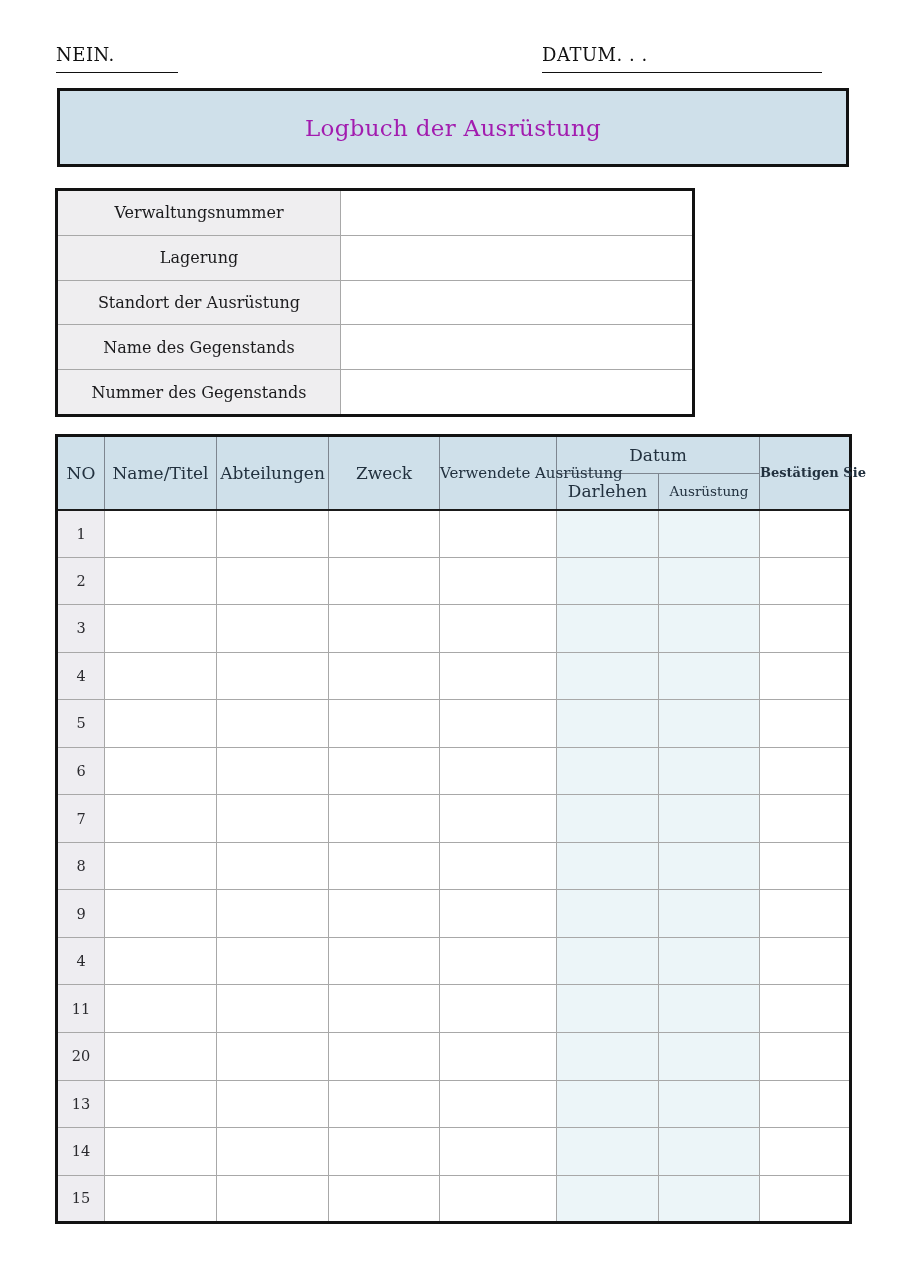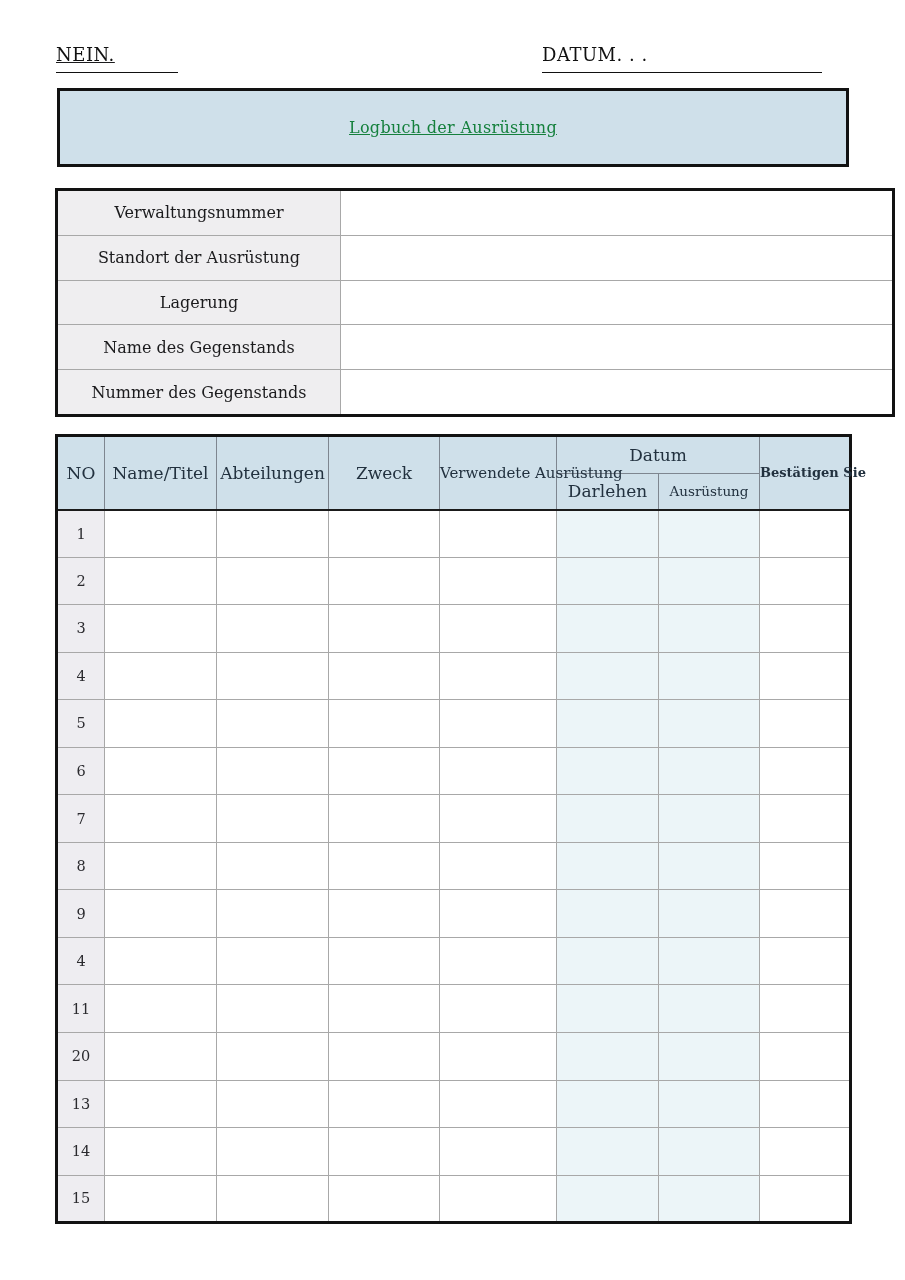--- a/index.html
+++ b/index.html
@@ -7,37 +7,37 @@
     width:905px;height:1280px;background:#ffffff;
     font-family:"DejaVu Serif","Liberation Serif",serif;
     color:#1b1b1d;-webkit-font-smoothing:antialiased;
   }
   .page{position:relative;width:905px;height:1280px;overflow:hidden;}
 
   
   .top-field{position:absolute;top:44px;}
   .top-field .lbl{font-size:18px;letter-spacing:.5px;color:#111;display:block;line-height:1.2;}
   .top-field .line{border-bottom:1.6px solid #111;margin-top:5px;height:1px;}
-  #no-field{left:56px;text-decoration:underline;}
+  #no-field{left:56px;}
   #no-field .line{width:122px;}
   #date-field{left:542px;}
   #date-field .line{width:280px;}
 
   
   .banner{
     position:absolute;top:88px;left:57px;width:786px;height:73px;
     background:#cfe0ea;border:3px solid #121212;
     display:flex;align-items:center;justify-content:center;
   }
-  .banner .title{font-size:16px;color:#15803d;letter-spacing:.3px;text-decoration:underline;}
+  .banner .title{font-size:23px;color:#a21caf;letter-spacing:.3px;}
 
   
   table{border-collapse:collapse;table-layout:fixed;}
   .info-table{
-    position:absolute;top:188px;left:55px;width:840px;
+    position:absolute;top:188px;left:55px;width:640px;
     border:3px solid #121212;
     padding-left:8px;
   }
   .info-table td{border:1px solid #a8a8a8;height:43.8px;padding:0;}
   .info-table td.label{
     width:282px;background:#efeef0;text-align:center;
     font-size:16px;color:#1b1b1d;
   }
   .info-table td.value{background:#ffffff;}
 
@@ -82,25 +82,25 @@
     <span class="title">Logbuch der Ausrüstung</span>
   </div>
 
   <table class="info-table">
     <tbody>
       <tr>
         <td class="label">Verwaltungsnummer</td>
         <td class="value"></td>
       </tr>
       <tr>
+        <td class="label">Lagerung</td>
+        <td class="value"></td>
+      </tr>
+      <tr>
         <td class="label">Standort der Ausrüstung</td>
-        <td class="value"></td>
-      </tr>
-      <tr>
-        <td class="label">Lagerung</td>
         <td class="value"></td>
       </tr>
       <tr>
         <td class="label">Name des Gegenstands</td>
         <td class="value"></td>
       </tr>
       <tr>
         <td class="label">Nummer des Gegenstands</td>
         <td class="value"></td>
       </tr>

